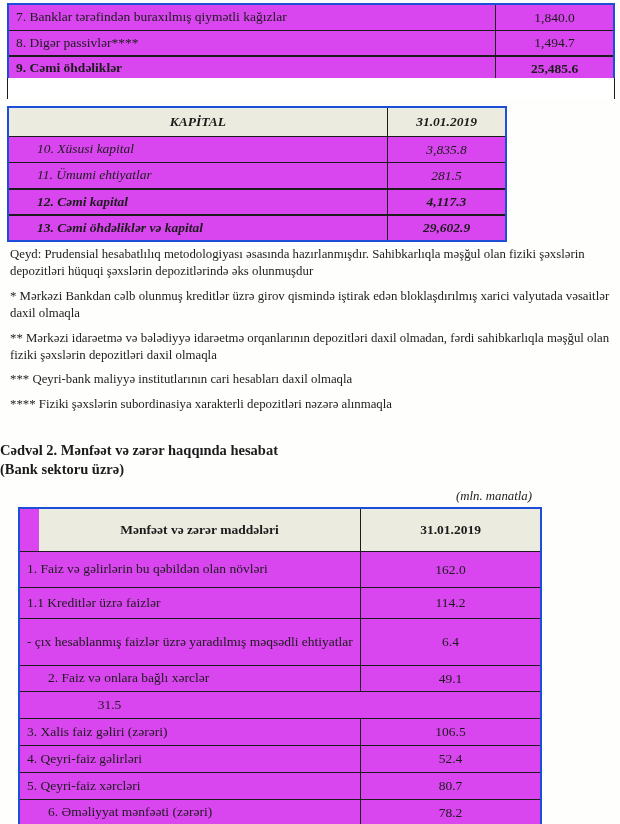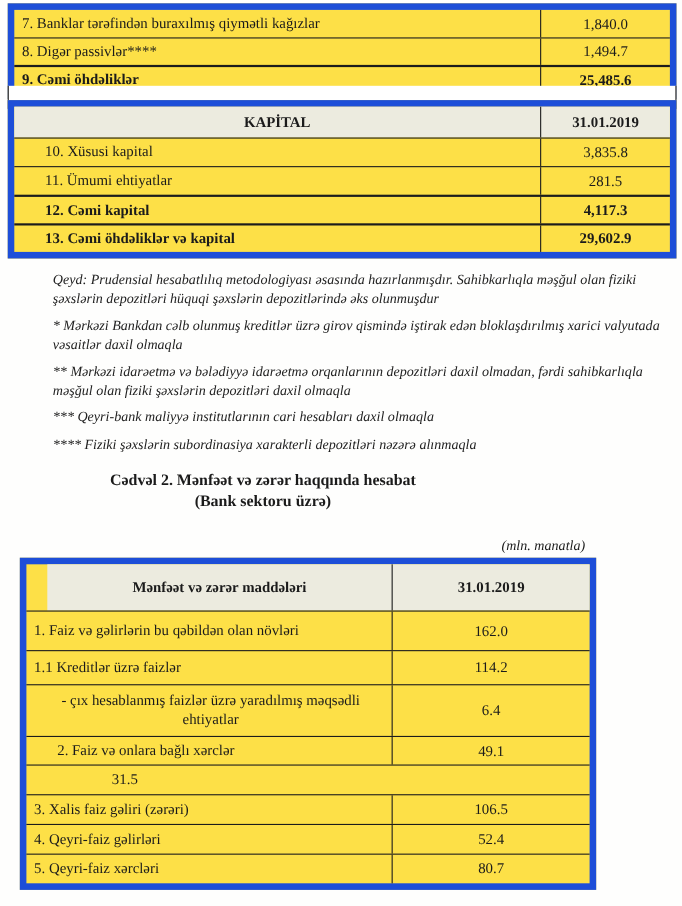--- a/index.html
+++ b/index.html
@@ -5,21 +5,21 @@
   * { margin:0; padding:0; box-sizing:border-box; }
   html,body { width:620px; height:824px; }
   body {
     background:#ffffff;
     font-family:"Liberation Serif", serif;
     color:#1b1b1b;
     overflow:hidden;
   }
   .page { position:relative; width:620px; height:824px; background:#fefefd; }
 
-  .tbl { position:absolute; border:6px solid #1d4ed8; background:#fde047; }
+  .tbl { position:absolute; border:2px solid #1d4ed8; background:#d946ef; }
   .trow { display:flex; align-items:stretch; border-top:1px solid #1c1c1c; }
   .trow.first { border-top:none; }
   .trow.thick { border-top:2px solid #1c1c1c; }
   .cl {
     flex:1; display:flex; align-items:center;
     padding:2px 4px 2px 7px;
     border-right:1px solid #1c1c1c;
     font-size:13.5px; line-height:1.25;
   }
   .cv {
@@ -33,28 +33,28 @@
   .bold { font-weight:bold; }
 
   .spacer-row {
     position:absolute; left:7px; top:78px; width:608px; height:21px;
     border-left:1px solid #1c1c1c; border-right:1px solid #1c1c1c;
     background:#fff;
   }
 
   .notes { position:absolute; left:10px; top:246px; width:601px; }
   .note {
-    font-style:italic; font-size:12.8px; line-height:1.36;
-    margin-bottom:7px; color:#222;margin-left:38px;
+    font-size:12.8px; line-height:1.36;
+    margin-bottom:7px; color:#222;
   }
   .note.gap { margin-top:3px; }
 
   .t2-title {
-    position:absolute; left:0; top:428px; width:466px;
-    text-align:center; font-weight:bold; font-size:14.5px; line-height:1.3;padding-left:12px;
+    position:absolute; left:0; top:441px; width:466px;
+    font-weight:bold; font-size:14.5px; line-height:1.3;
   }
   .unit-note {
     position:absolute; left:8px; top:489px; width:524px;
     text-align:right; font-style:italic; font-size:12.8px;
   }
 
   
   .h25 { height:25px; } .h26 { height:26px;padding-left:21px; } .h27 { height:27px; }
   .h28 { height:28px; } .h31 { height:31px; } .h36 { height:36px; }
   .h42 { height:42px;margin-left:19px; } .h47 { height:47px; }
@@ -74,21 +74,21 @@
       <div class="cv">1,494.7</div>
     </div>
     <div class="trow thick h25 bold">
       <div class="cl">9. Cəmi öhdəliklər</div>
       <div class="cv">25,485.6</div>
     </div>
   </div>
 
   <div class="spacer-row"></div>
 
-  <div class="tbl tbl1" style="left:7px; top:91px; width:608px;">
+  <div class="tbl tbl1" style="left:7px; top:106px; width:500px;font-style:italic;">
     <div class="trow first hdr h28">
       <div class="cl">KAPİTAL</div>
       <div class="cv">31.01.2019</div>
     </div>
     <div class="trow h26">
       <div class="cl">10. Xüsusi kapital</div>
       <div class="cv">3,835.8</div>
     </div>
     <div class="trow h26">
       <div class="cl">11. Ümumi ehtiyatlar</div>
@@ -148,15 +148,19 @@
       <div class="cv">106.5</div>
     </div>
     <div class="trow h27">
       <div class="cl">4. Qeyri-faiz gəlirləri</div>
       <div class="cv">52.4</div>
     </div>
     <div class="trow h27">
       <div class="cl">5. Qeyri-faiz xərcləri</div>
       <div class="cv">80.7</div>
     </div>
+    <div class="trow h26">
+      <div class="cl">6. Əməliyyat mənfəəti (zərəri)</div>
+      <div class="cv">78.2</div>
+    </div>
   </div>
 
 </div>
 
 </body></html>

